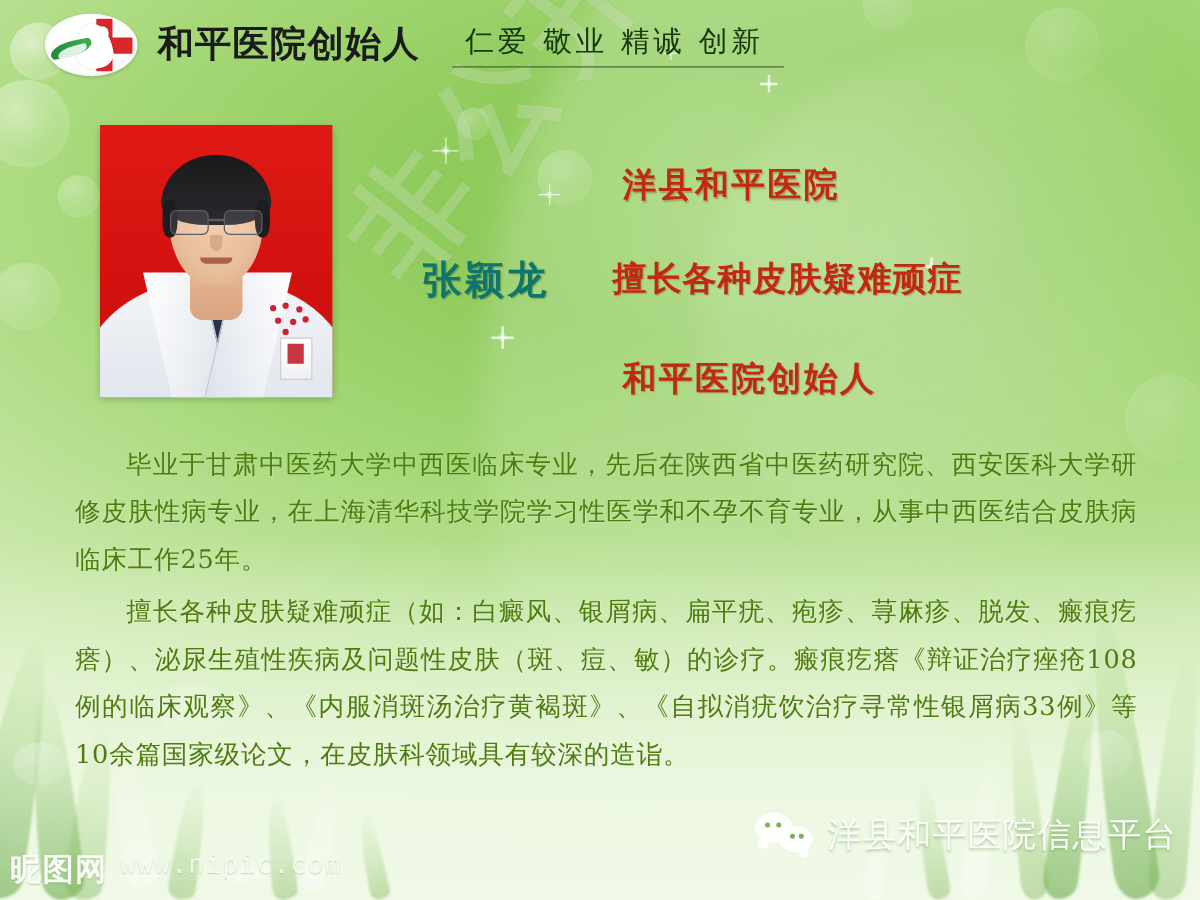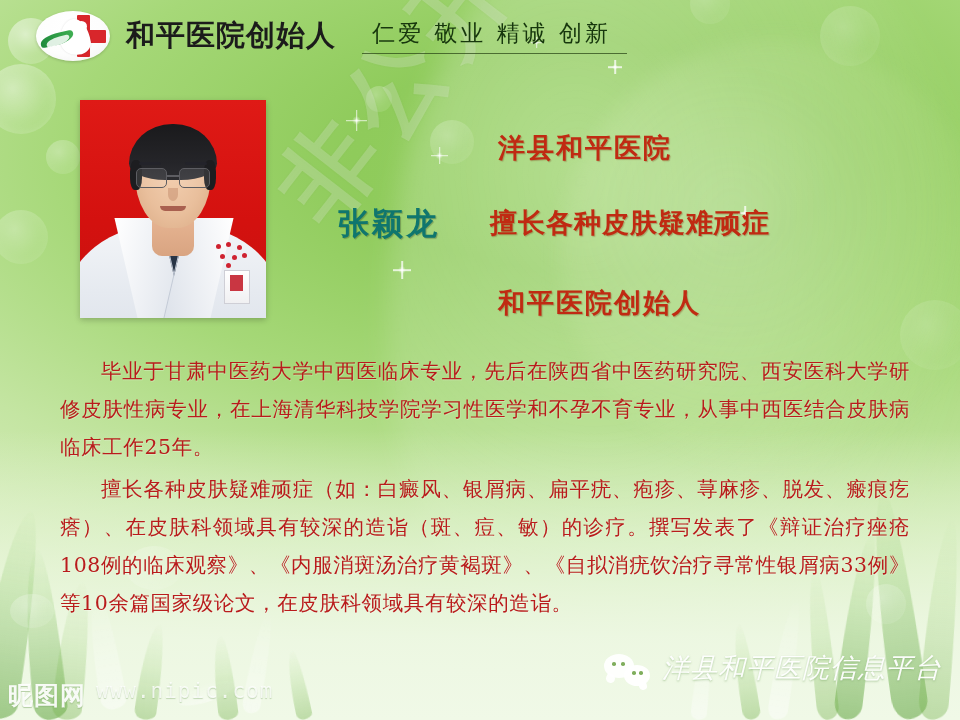--- a/index.html
+++ b/index.html
@@ -383,21 +383,21 @@
   }
 
   
   .body-text {
     position: absolute;
     left: 60px; top: 352px;
     width: 850px;
     font-family: "DejaVu Serif", serif;
     font-size: 20.5px;
     line-height: 38px;
-    color: #b91c1c;
+    color: #4d7c0f;
     text-align: justify;
     text-justify: inter-character;
     letter-spacing: 0.6px;
     text-shadow: 0.5px 0.5px 0 rgba(255,255,255,0.25);
   }
   .body-text p { margin: 0 0 4px 0; text-indent: 2em; }
 
   
   .wm-diag {
     position: absolute;
@@ -435,23 +435,22 @@
     color: rgba(255,255,255,0.80);
     letter-spacing: 1px;
     text-shadow: 0 1px 1px rgba(130,170,110,0.45);
   }
 
   
   .footer-brand {
     position: absolute;
     right: 18px; bottom: 34px;
     display: flex;
-    align-items: flex-end;
+    align-items: flex-start;
     gap: 12px;
-    font-style: italic;
   }
   .wechat-icon {
     position: relative;
     width: 46px; height: 32px;
     flex: none;
   }
   .wechat-icon .b1 {
     position: absolute;
     left: 0; top: 0;
     width: 30px; height: 24px;
@@ -613,21 +612,21 @@
     </div>
   </div>
 
   <div class="t-founder">洋县和平医院</div>
   <div class="t-name">张颖龙</div>
   <div class="t-role">擅长各种皮肤疑难顽症</div>
   <div class="t-spec">和平医院创始人</div>
 
   <div class="body-text">
     <p>毕业于甘肃中医药大学中西医临床专业，先后在陕西省中医药研究院、西安医科大学研修皮肤性病专业，在上海清华科技学院学习性医学和不孕不育专业，从事中西医结合皮肤病临床工作25年。</p>
-    <p>擅长各种皮肤疑难顽症（如：白癜风、银屑病、扁平疣、疱疹、荨麻疹、脱发、瘢痕疙瘩）、在皮肤科领域具有较深的造诣（斑、痘、敏）的诊疗。撰写发表了《辩证治疗痤疮108例的临床观察》、《内服消斑汤治疗黄褐斑》、《自拟消疣饮治疗寻常性银屑病33例》等10余篇国家级论文，在皮肤科领域具有较深的造诣。</p>
+    <p>擅长各种皮肤疑难顽症（如：白癜风、银屑病、扁平疣、疱疹、荨麻疹、脱发、瘢痕疙瘩）、泌尿生殖性疾病及问题性皮肤（斑、痘、敏）的诊疗。瘢痕疙瘩《辩证治疗痤疮108例的临床观察》、《内服消斑汤治疗黄褐斑》、《自拟消疣饮治疗寻常性银屑病33例》等10余篇国家级论文，在皮肤科领域具有较深的造诣。</p>
   </div>
 
   <div class="wm-nipic">
     <span class="cn">昵图网</span>
     <span class="url">www.nipic.com</span>
   </div>
 
   <div class="footer-brand">
     <div class="wechat-icon">
       <span class="b1"></span>

